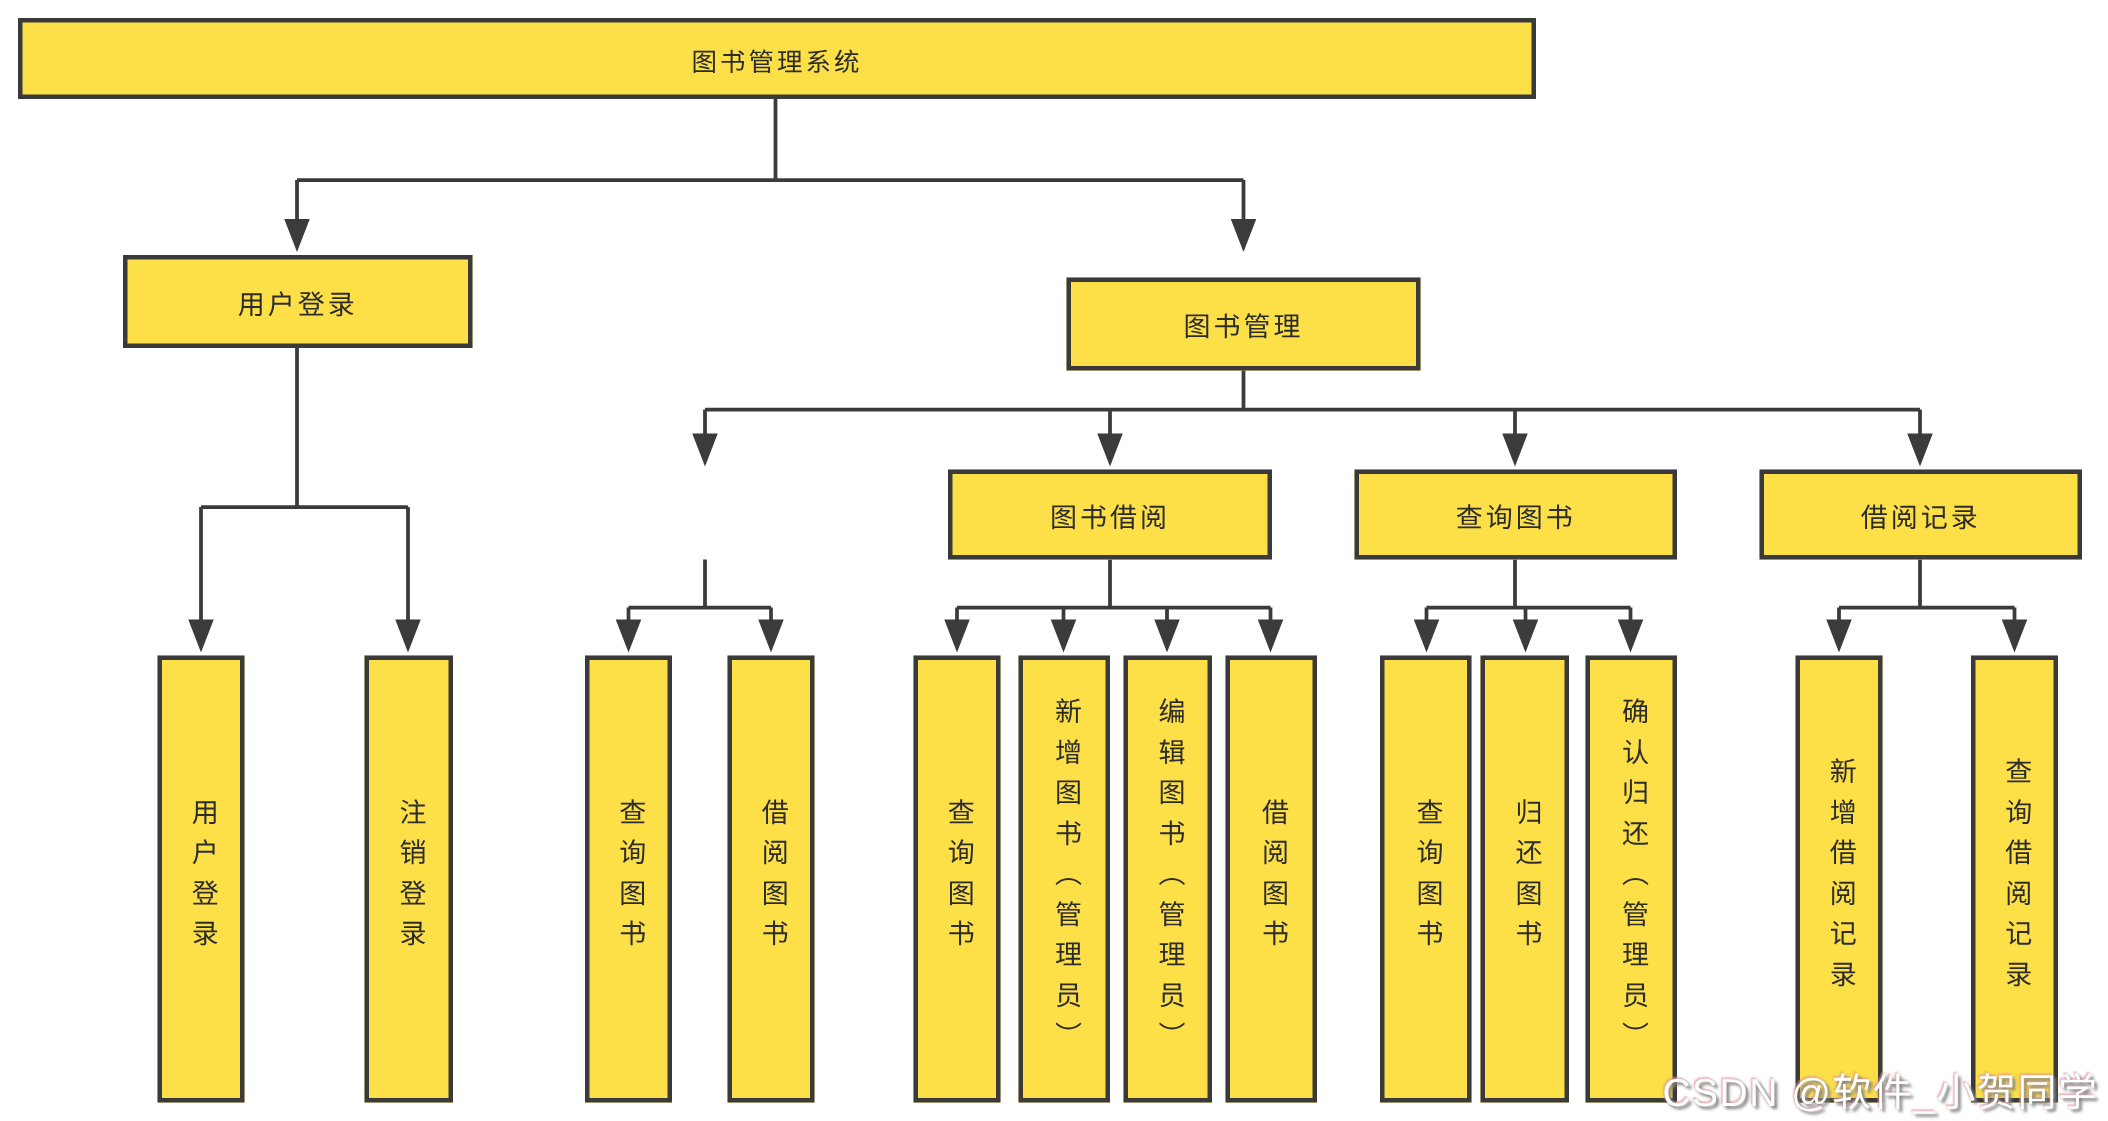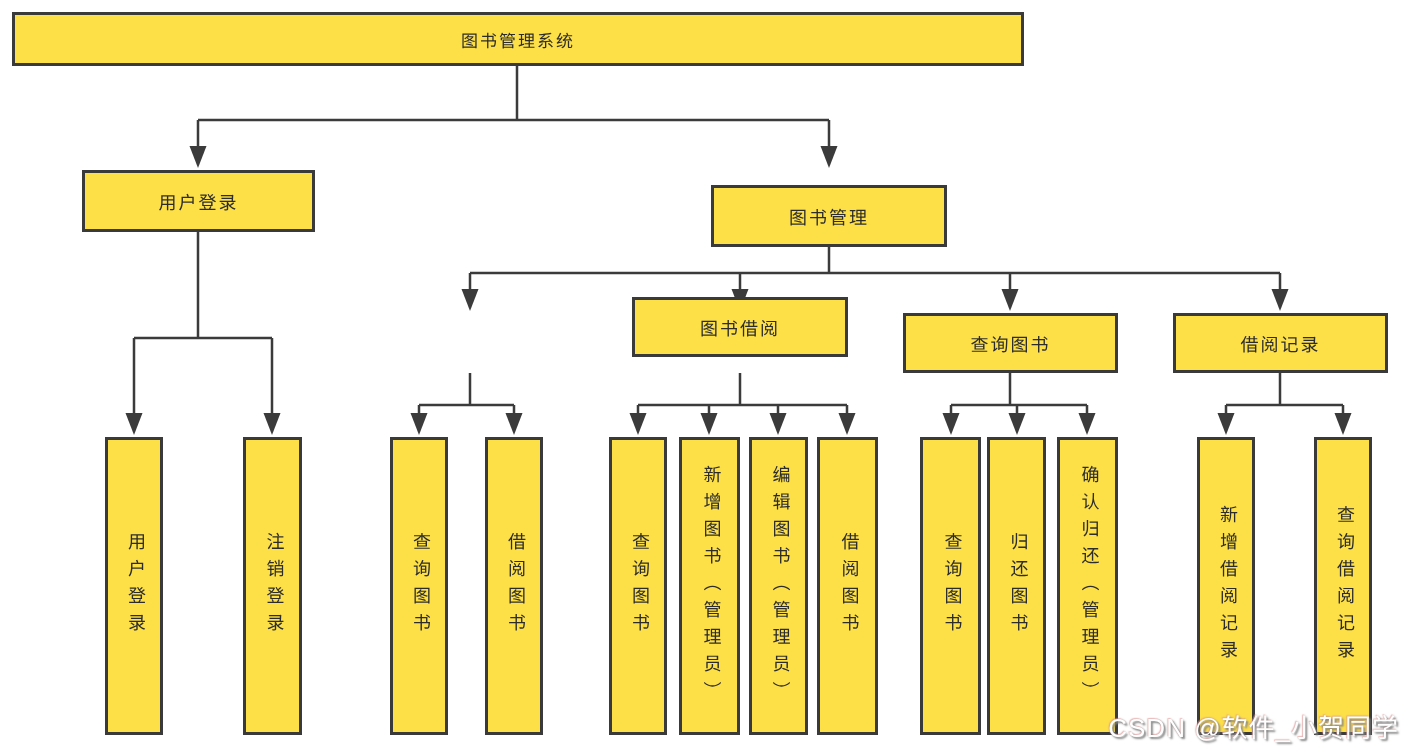--- a/index.html
+++ b/index.html
@@ -24,21 +24,21 @@
     font-size:18px;color:#2c2c2c;letter-spacing:9px;line-height:1.1;
     white-space:nowrap;
   }
   #root-box{left:12px;top:12px;width:1012px;height:54px;}
   #root-box .h-label{font-size:17px;}
 
   #n-user-login{left:82px;top:170px;width:233px;height:62px;}
   #n-book-mgmt{left:711px;top:170px;width:236px;height:62px;margin-top:15px;}
 
   #n-new-book{left:363px;top:313px;width:215px;height:60px;}
-  #n-borrow{left:632px;top:297px;width:216px;height:60px;}
+  #n-borrow{left:632px;top:313px;width:216px;height:60px;}
   #n-current{left:903px;top:313px;width:215px;height:60px;}
   #n-records{left:1173px;top:313px;width:215px;height:60px;}
 
   .leaf{top:437px;height:298px;}
   #l0{left:105px;width:58px;}
   #l1{left:243px;width:59px;}
   #l2{left:390px;width:58px;}
   #l3{left:485px;width:58px;}
   #l4{left:609px;width:58px;}
   #l5{left:679px;width:61px;}

